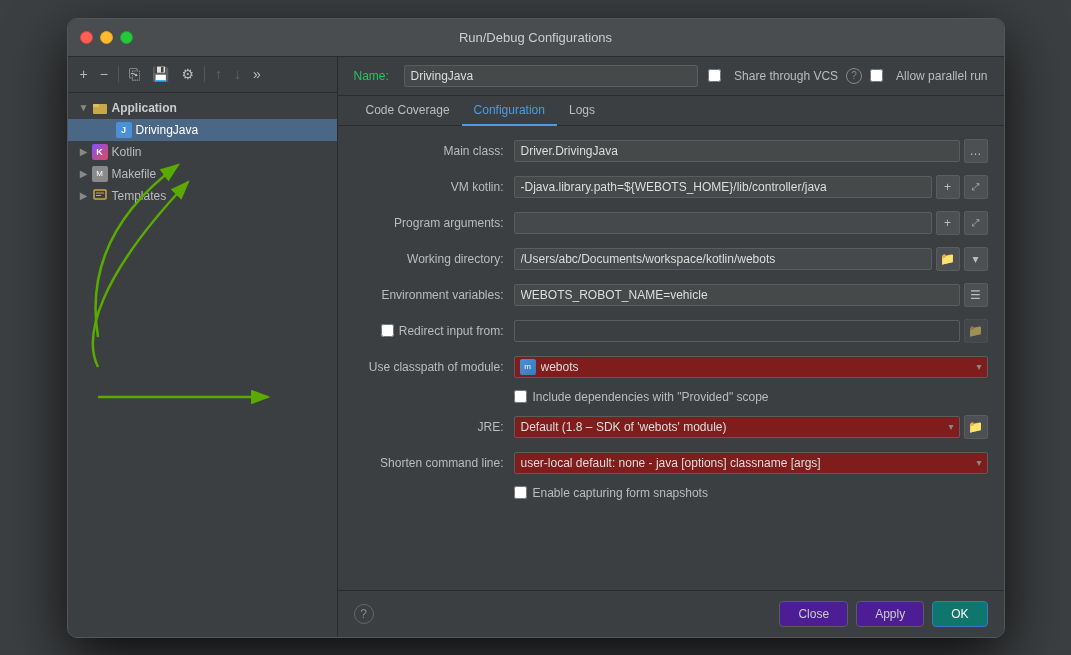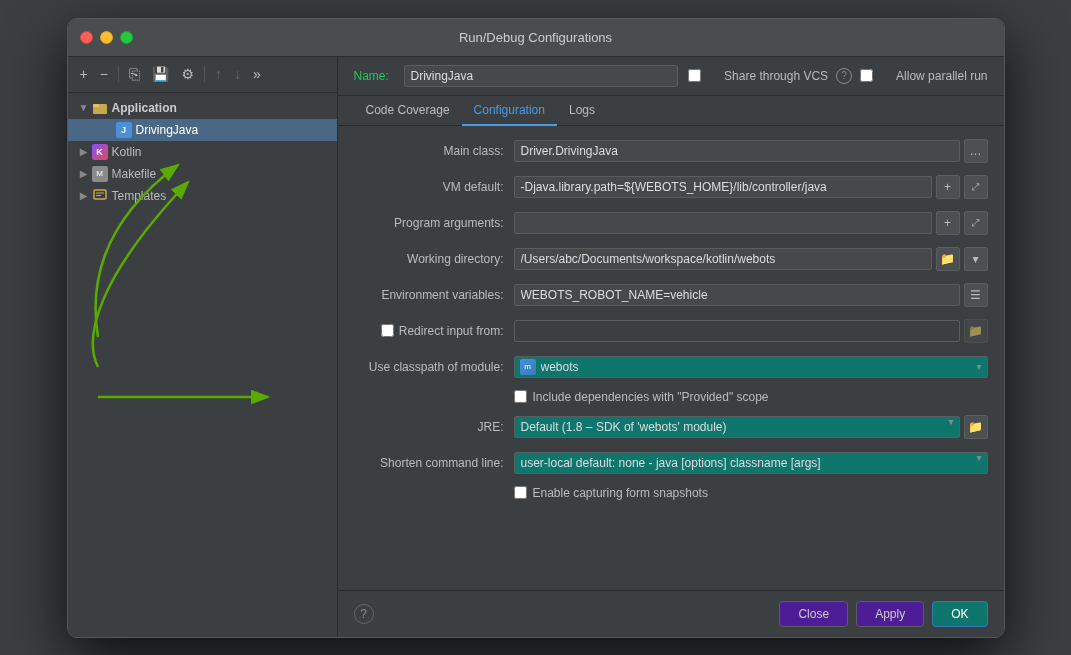--- a/index.html
+++ b/index.html
@@ -186,21 +186,21 @@
     }
     .name-right {
       display: flex;
       align-items: center;
       gap: 8px;
       margin-left: auto;
     }
     .checkbox-label {
       display: flex;
       align-items: center;
-      gap: 23px;
+      gap: 13px;
       font-size: 12px;
       color: #bbb;
       cursor: pointer;
     }
     .checkbox-label input[type=checkbox] {
       accent-color: #4a9be8;
     }
     .help-icon {
       width: 16px;
       height: 16px;
@@ -276,24 +276,25 @@
       align-items: center;
       justify-content: center;
       cursor: pointer;
       color: #bbb;
       font-size: 12px;
     }
     .select-wrap {
       flex: 1;
       position: relative;
       display: flex;
+      align-items: center;
     }
     .select-input {
       flex: 1;
-      background: #0f766e;
+      background: #7f1d1d;
       border: 1px solid #5a5d5f;
       color: #ddd;
       font-size: 12px;
       padding: 3px 26px 3px 6px;
       border-radius: 2px;
       outline: none;
       appearance: none;
       -webkit-appearance: none;
       cursor: pointer;
     }
@@ -549,21 +550,21 @@
 
         <div class="form-row">
           <span class="form-label">Main class:</span>
           <div class="form-input-wrap">
             <input class="text-input" type="text" value="Driver.DrivingJava" style="">
             <div class="icon-btn">…</div>
           </div>
         </div>
 
         <div class="form-row">
-          <span class="form-label">VM default:</span>
+          <span class="form-label">VM kotlin:</span>
           <div class="form-input-wrap">
             <input class="text-input" type="text" value="-Djava.library.path=${WEBOTS_HOME}/lib/controller/java" style="">
             <div class="icon-btn">+</div>
             <div class="icon-btn" style="font-size:10px">⤢</div>
           </div>
         </div>
 
         <div class="form-row">
           <span class="form-label">Program arguments:</span>
           <div class="form-input-wrap">

